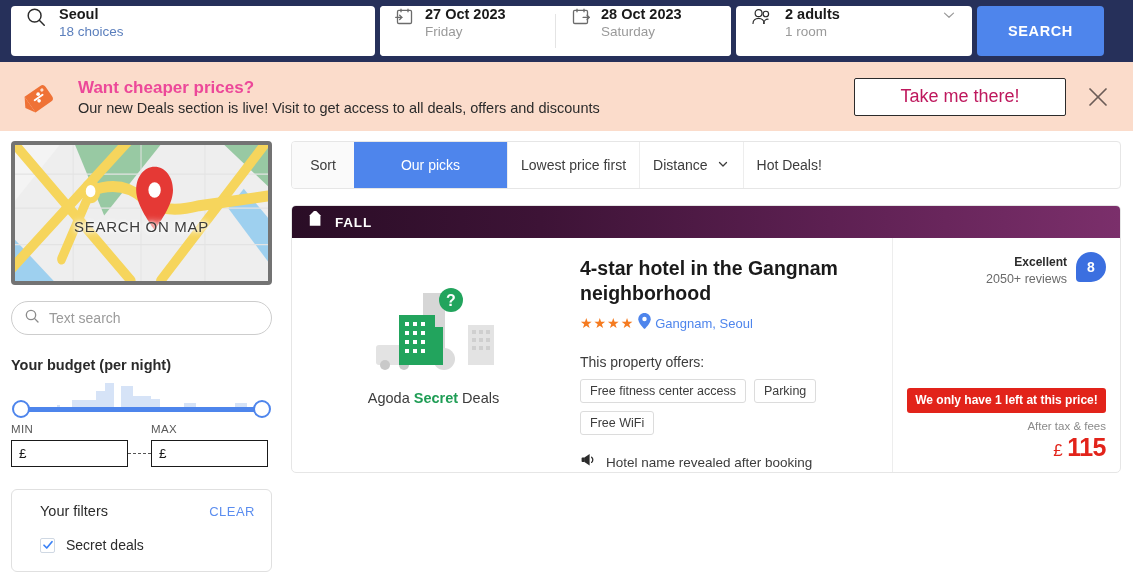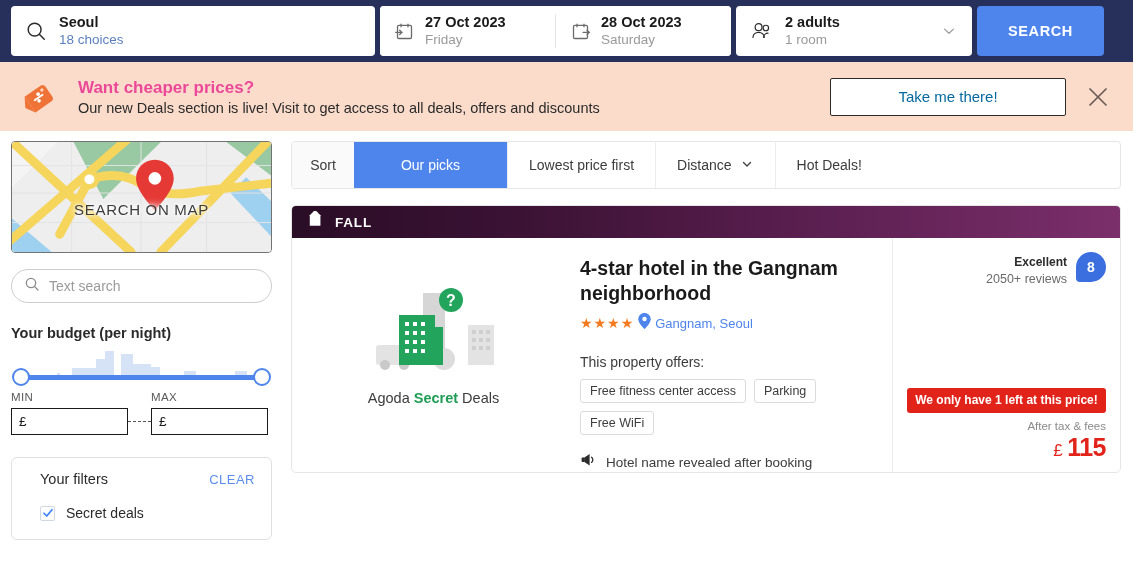--- a/index.html
+++ b/index.html
@@ -17,22 +17,22 @@
     display: flex;
     align-items: center;
     padding: 0 11px;
     gap: 5px;
   }
   .sb-box {
     background: #ffffff;
     border-radius: 4px;
     height: 50px;
     display: flex;
-    align-items: center;
-    padding: 9px 14px;
+    align-items: flex-start;
+    padding: 0 14px;
     gap: 12px;
   }
   .sb-dest { width: 364px; }
   .sb-date { width: 175px; gap: 10px; }
   .sb-guest { width: 236px; gap: 11px; }
   .sb-dates-wrap {
     background:#fff; border-radius:4px; height:50px; display:flex; align-items:center;
   }
   .sb-divider { width:1px; height:34px; background:#e4e4e4; }
   .sb-icon { flex: 0 0 auto; display:flex; align-items:center; justify-content:center; }
@@ -64,43 +64,43 @@
     align-items: center;
     padding: 0 22px 0 20px;
     position: relative;
   }
   .promo-icon { flex: 0 0 auto; margin-right: 16px; display:flex; align-items:center;}
   .promo-text { display: flex; flex-direction: column; gap: 2px; }
   .promo-title { font-size: 17px; font-weight: bold; color: #ec4899; }
   .promo-sub { font-size: 14.5px; color: #2b2b2b; }
   .promo-btn {
     margin-left: auto;
-    width: 236px; height: 38px;
+    width: 212px; height: 38px;
     background: #ffffff;
     border: 1px solid #2b2b2b;
     border-radius: 2px;
     font-family: "Liberation Sans", sans-serif;
-    font-size: 15px; color: #0369a1;
+    font-size: 18px; color: #be185d;
     cursor: pointer;
   }
   .promo-close {
     margin-left: 19px;
     width: 26px; height: 26px;
     display: flex; align-items: center; justify-content: center;
     cursor: pointer;
   }
 
   
   .body { display: flex; padding: 10px 0 0 0; }
 
   
   .sidebar { width: 283px; flex: 0 0 283px; padding: 0 11px 0 11px; }
   .map-card {
-    height: 112px;
-    border: 1px solid #737373;
+    height: 144px;
+    border: 4px solid #737373;
     border-radius: 4px;
     overflow: hidden;
     position: relative;
     cursor: pointer;
   }
   .map-label {
     position: absolute;
     left: 0; right: 0; top: 54%;
     text-align: center;
     font-size: 15px;
@@ -207,21 +207,21 @@
     overflow: hidden;
     background: #fff;
   }
   .sort-label {
     display: flex; align-items: center; justify-content: center;
     width: 62px; font-size: 14px; color: #3c3c3c;
     background: #fafafa;
   }
   .sort-tab {
     display: flex; align-items: center; justify-content: center;
-    gap: 8px; padding: 0 21px;
+    gap: 8px; padding: 0 13px;
     font-size: 14px; color: #3c3c3c;
     border-left: 1px solid #ededed;
     cursor: pointer;
     white-space: nowrap;
   }
   .sort-tab.active {
     background: #4e85ec; color: #fff; border-left: none; min-width: 153px;
   }
   .commission {
     display: flex; align-items: center; gap: 14px;

